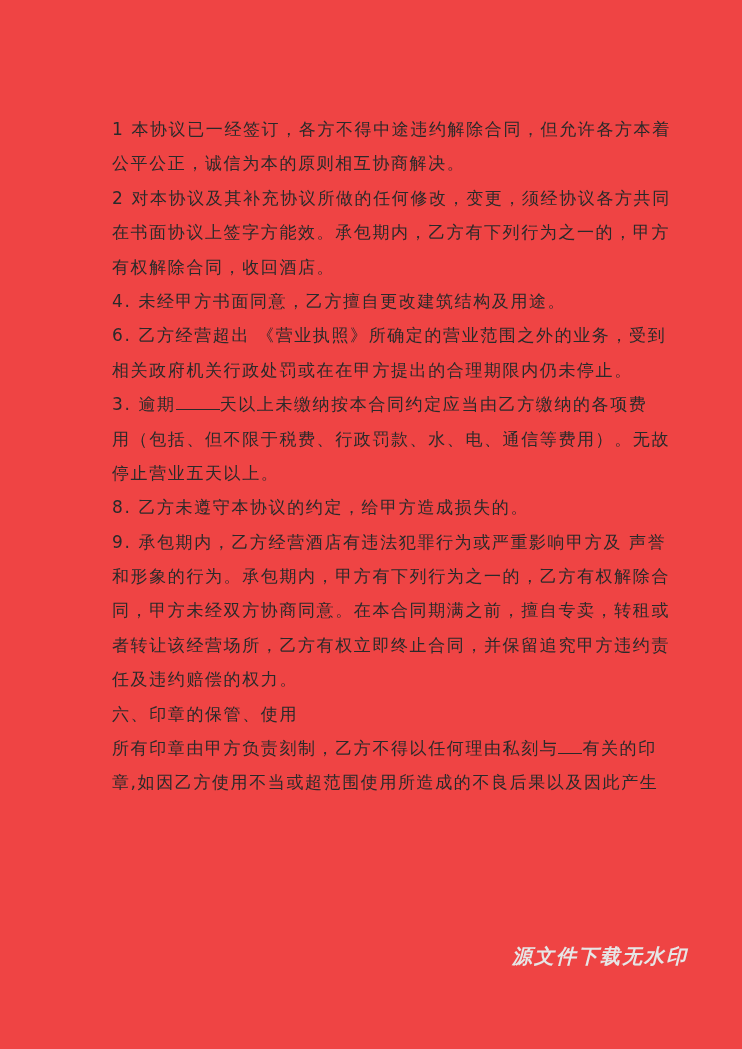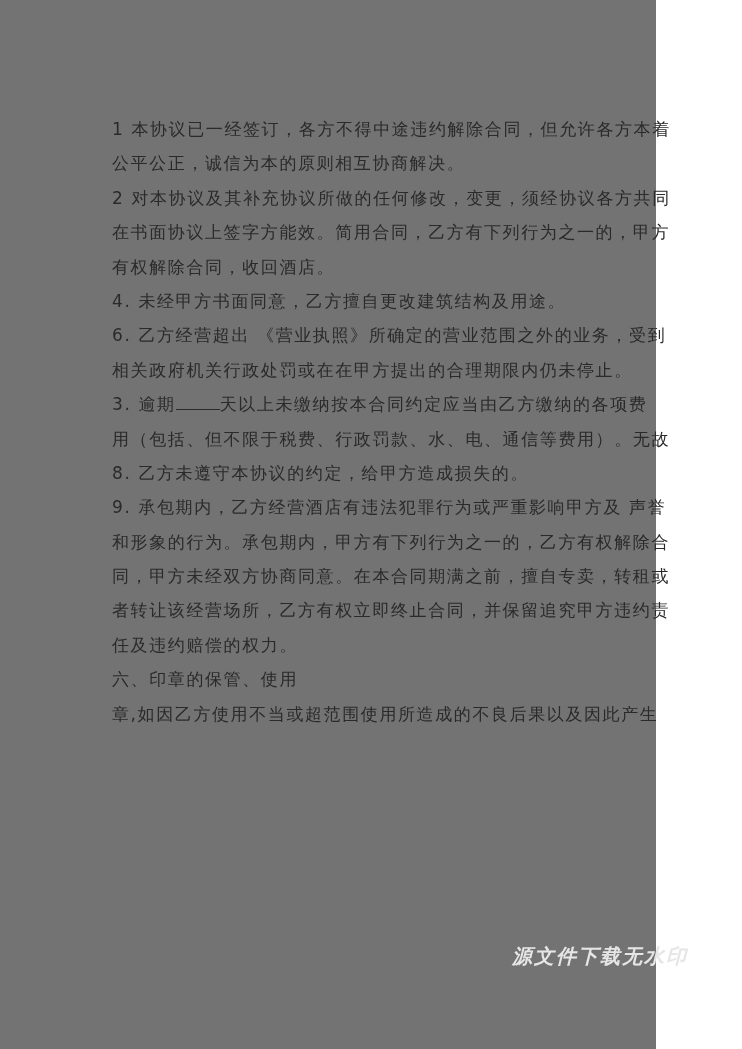--- a/index.html
+++ b/index.html
@@ -1,18 +1,18 @@
 <!DOCTYPE html>
 <html><head>
   <meta charset="utf-8">
   <style>
     html, body { margin: 0; padding: 0; background: #ffffff; }
     body { width: 742px; height: 1049px; position: relative; overflow: hidden; }
     .page {
-      position: absolute; left: 0; top: 0; width: 656px; height: 1049px; background: #737373;
+      position: absolute; left: 0; top: 0; width: 742px; height: 1049px; background: #ef4444;
     }
     .doc {
       position: absolute; left: 112px; top: 112px; width: 520px;
       font-family: "DejaVu Sans", "Liberation Sans", sans-serif;
       font-size: 17px; color: #2a2a2a; letter-spacing: 1.6px;
     }
     .line {
       height: 34.4px; line-height: 34.4px; white-space: nowrap;
     }
     .blank {
@@ -29,35 +29,39 @@
     .wm-sub { font-size: 20px; letter-spacing: 2px; line-height: 30px; margin-top: 20px; }
   </style>
 </head>
 <body>
 
 <div class="page">
   <div class="doc">
     <div class="line">1 本协议已一经签订，各方不得中途违约解除合同，但允许各方本着</div>
     <div class="line">公平公正，诚信为本的原则相互协商解决。</div>
     <div class="line">2 对本协议及其补充协议所做的任何修改，变更，须经协议各方共同</div>
-    <div class="line">在书面协议上签字方能效。简用合同，乙方有下列行为之一的，甲方</div>
+    <div class="line">在书面协议上签字方能效。承包期内，乙方有下列行为之一的，甲方</div>
     <div class="line">有权解除合同，收回酒店。</div>
     <div class="line">4. 未经甲方书面同意，乙方擅自更改建筑结构及用途。</div>
     <div class="line">6. 乙方经营超出 《营业执照》所确定的营业范围之外的业务，受到</div>
     <div class="line">相关政府机关行政处罚或在在甲方提出的合理期限内仍未停止。</div>
     <div class="line">
       <span>3. 逾期</span><span class="blank w1"></span><span>天以上未缴纳按本合同约定应当由乙方缴纳的各项费</span>
     </div>
     <div class="line">用（包括、但不限于税费、行政罚款、水、电、通信等费用）。无故</div>
+    <div class="line">停止营业五天以上。</div>
     <div class="line">8. 乙方未遵守本协议的约定，给甲方造成损失的。</div>
     <div class="line">9. 承包期内，乙方经营酒店有违法犯罪行为或严重影响甲方及 声誉</div>
     <div class="line">和形象的行为。承包期内，甲方有下列行为之一的，乙方有权解除合</div>
     <div class="line">同，甲方未经双方协商同意。在本合同期满之前，擅自专卖，转租或</div>
     <div class="line">者转让该经营场所，乙方有权立即终止合同，并保留追究甲方违约责</div>
     <div class="line">任及违约赔偿的权力。</div>
     <div class="line">六、印章的保管、使用</div>
+    <div class="line">
+      <span>所有印章由甲方负责刻制，乙方不得以任何理由私刻与</span><span class="blank w2"></span><span>有关的印</span>
+    </div>
     <div class="line">章,如因乙方使用不当或超范围使用所造成的不良后果以及因此产生</div>
   </div>
 
   <div class="watermark">
     <div class="wm-sub">源文件下载无水印</div>
   </div>
 </div>
 
 </body></html>

